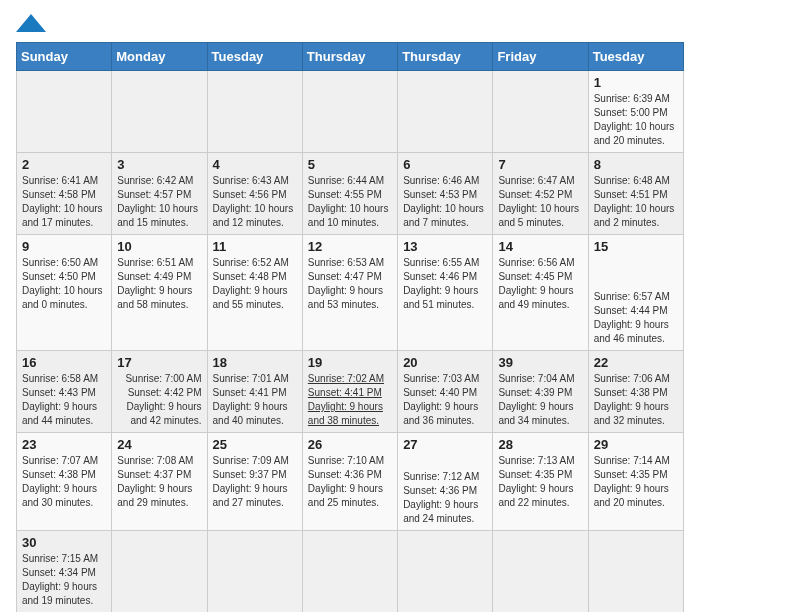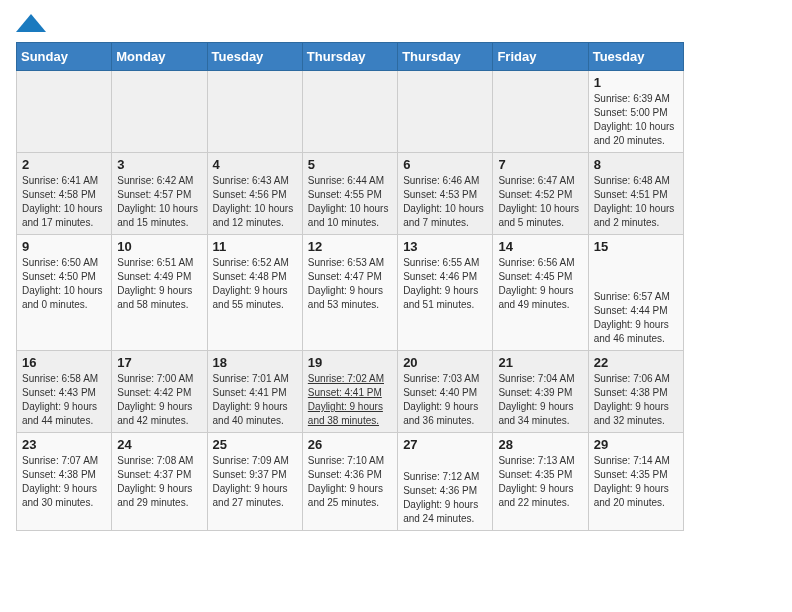--- a/index.html
+++ b/index.html
@@ -225,21 +225,21 @@
         </tr>
         <tr>
           <td>
             <span class="day-number">16</span>
             <div class="day-info" style="white-space: pre-line;">Sunrise: 6:58 AM
 Sunset: 4:43 PM
 Daylight: 9 hours and 44 minutes.</div>
           </td>
           <td>
             <span class="day-number">17</span>
-            <div class="day-info" style="white-space: pre-line;">Sunrise: 7:00 AM
+            <div class="day-info" style="white-space: pre-line; text-align: right;">Sunrise: 7:00 AM
 Sunset: 4:42 PM
 Daylight: 9 hours and 42 minutes.</div>
           </td>
           <td>
             <span class="day-number">18</span>
             <div class="day-info" style="white-space: pre-line;">Sunrise: 7:01 AM
 Sunset: 4:41 PM
 Daylight: 9 hours and 40 minutes.</div>
           </td>
           <td>
@@ -248,21 +248,21 @@
 Sunset: 4:41 PM
 Daylight: 9 hours and 38 minutes.</div>
           </td>
           <td>
             <span class="day-number">20</span>
             <div class="day-info" style="white-space: pre-line;">Sunrise: 7:03 AM
 Sunset: 4:40 PM
 Daylight: 9 hours and 36 minutes.</div>
           </td>
           <td>
-            <span class="day-number">21</span>
+            <span class="day-number">39</span>
             <div class="day-info" style="white-space: pre-line;">Sunrise: 7:04 AM
 Sunset: 4:39 PM
 Daylight: 9 hours and 34 minutes.</div>
           </td>
           <td>
             <span class="day-number">22</span>
             <div class="day-info" style="white-space: pre-line;">Sunrise: 7:06 AM
 Sunset: 4:38 PM
 Daylight: 9 hours and 32 minutes.</div>
           </td>
@@ -303,16 +303,30 @@
             <div class="day-info" style="white-space: pre-line;">Sunrise: 7:13 AM
 Sunset: 4:35 PM
 Daylight: 9 hours and 22 minutes.</div>
           </td>
           <td>
             <span class="day-number">29</span>
             <div class="day-info" style="white-space: pre-line;">Sunrise: 7:14 AM
 Sunset: 4:35 PM
 Daylight: 9 hours and 20 minutes.</div>
           </td>
+        </tr>
+        <tr>
+          <td>
+            <span class="day-number">30</span>
+            <div class="day-info" style="white-space: pre-line;">Sunrise: 7:15 AM
+Sunset: 4:34 PM
+Daylight: 9 hours and 19 minutes.</div>
+          </td>
+          <td class="empty-cell"></td>
+          <td class="empty-cell"></td>
+          <td class="empty-cell"></td>
+          <td class="empty-cell"></td>
+          <td class="empty-cell"></td>
+          <td class="empty-cell"></td>
         </tr>
       </tbody>
   </table>
 </div>
 
 </body></html>

